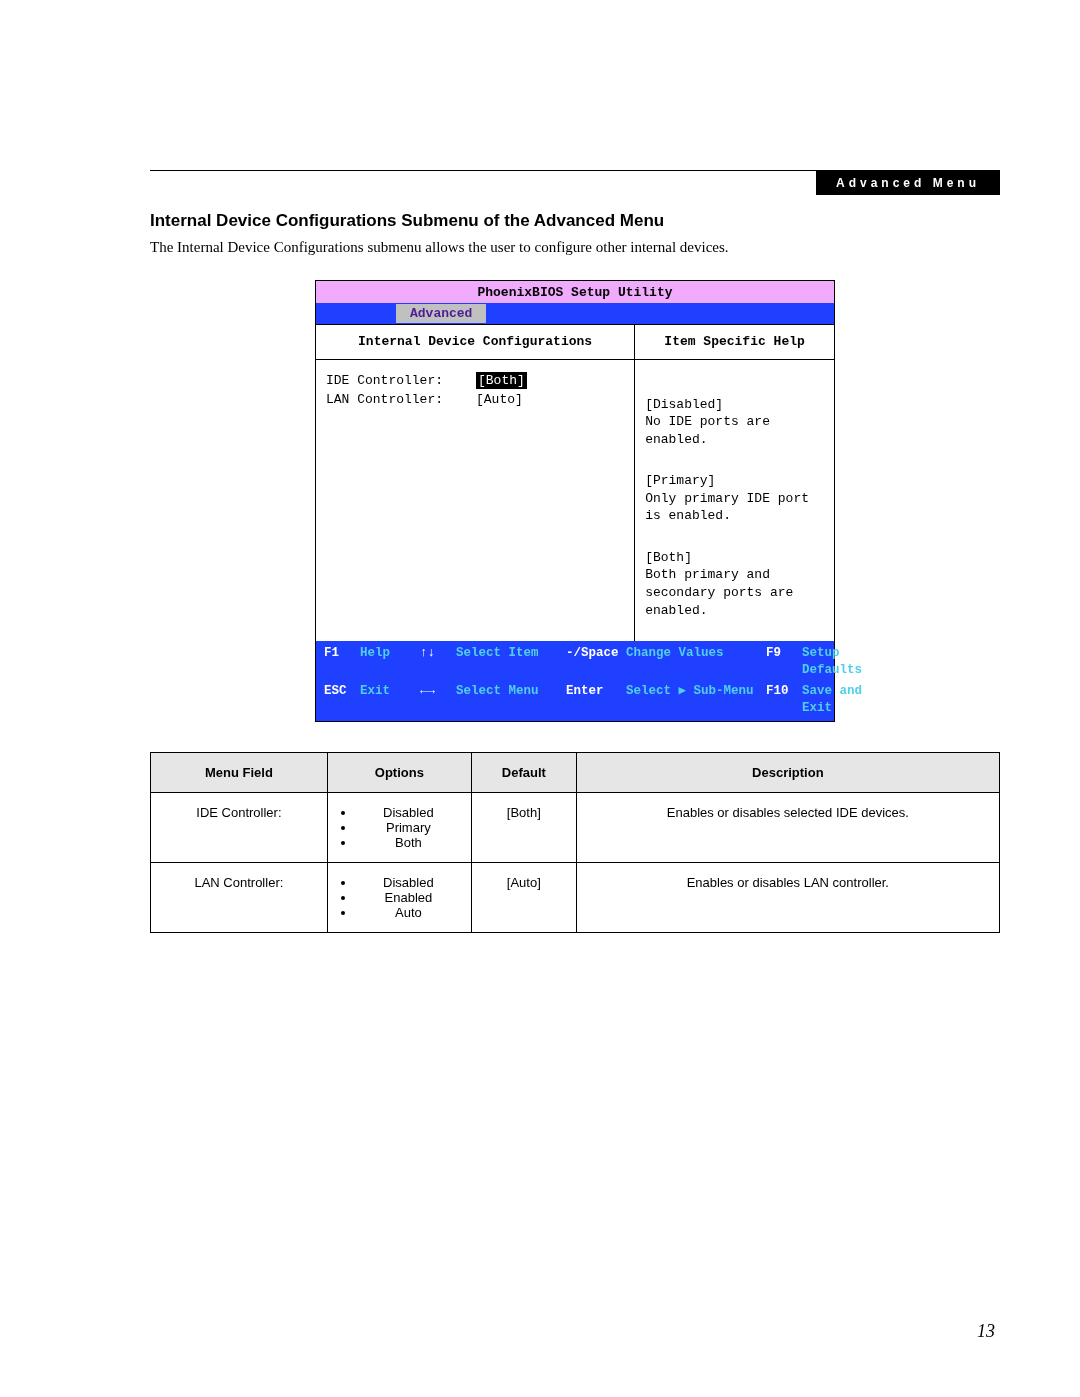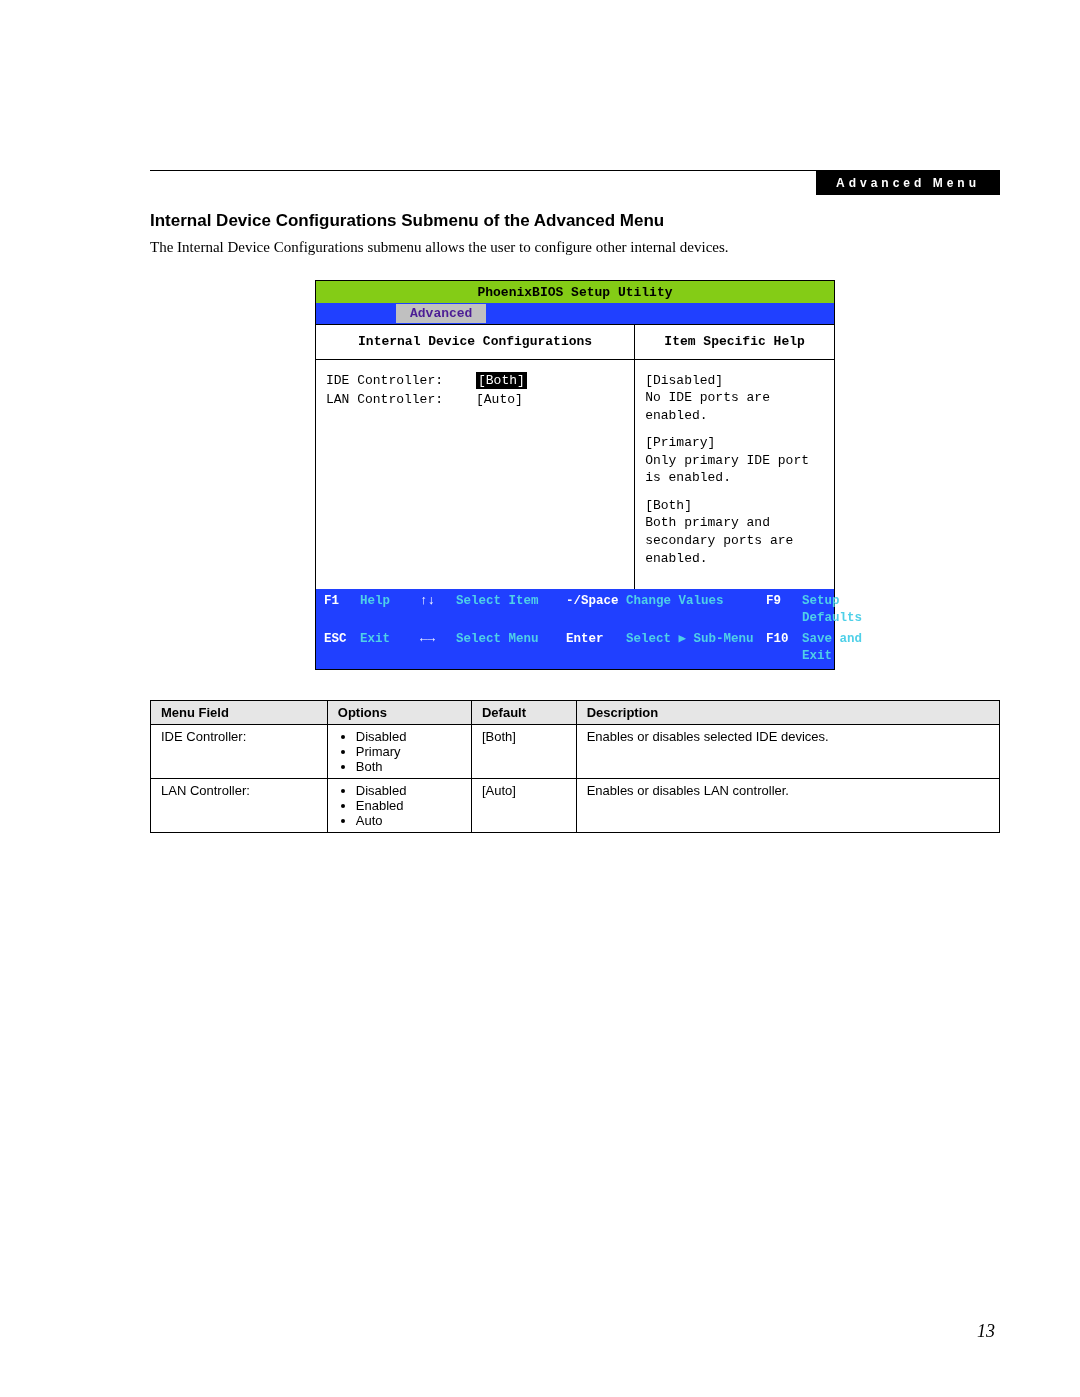--- a/index.html
+++ b/index.html
@@ -49,21 +49,21 @@
     margin: 0 auto 30px auto;
     width: 520px;
   }
   .bios {
     font-family: 'Courier New', monospace;
     font-size: 13px;
     line-height: 1.35;
     border: 1px solid #000;
   }
   .bios-title {
-    background: #84cc16;
+    background: #f0abfc;
     color: #000;
     text-align: center;
     padding: 3px 0 1px 0;
     font-weight: bold;
   }
   .bios-tabs {
     background: #2040ff;
     color: #fff;
     padding: 1px 0;
   }
@@ -102,21 +102,21 @@
     display: flex;
     margin-bottom: 2px;
   }
   .bios-label { width: 150px; }
   .bios-value { }
   .bios-selected {
     background: #000;
     color: #fff;
     padding: 0 2px;
   }
-  .help-block { margin-bottom: 10px; }
+  .help-block { margin-bottom: 10px; margin-top: 24px; }
   .bios-footer {
     background: #2040ff;
     color: #4fd0e8;
     font-weight: bold;
     padding: 4px 8px;
     display: grid;
     grid-template-columns: 36px 60px 36px 110px 60px 140px 36px 1fr;
     row-gap: 4px;
     font-size: 12.5px;
   }
@@ -137,22 +137,22 @@
     margin-bottom: 14px;
   }
   table.options {
     width: 100%;
     border-collapse: collapse;
     font-family: Arial, sans-serif;
     font-size: 13px;
   }
   table.options th, table.options td {
     border: 1px solid #000;
-    padding: 4px 10px;
-    text-align: left;
+    padding: 12px 10px;
+    text-align: center;
     vertical-align: top;
     margin-left: 41px;
   }
   table.options th {
     background: #e6e6e6;
     font-weight: bold;
   }
   table.options ul {
     margin: 0;
     padding-left: 18px;

